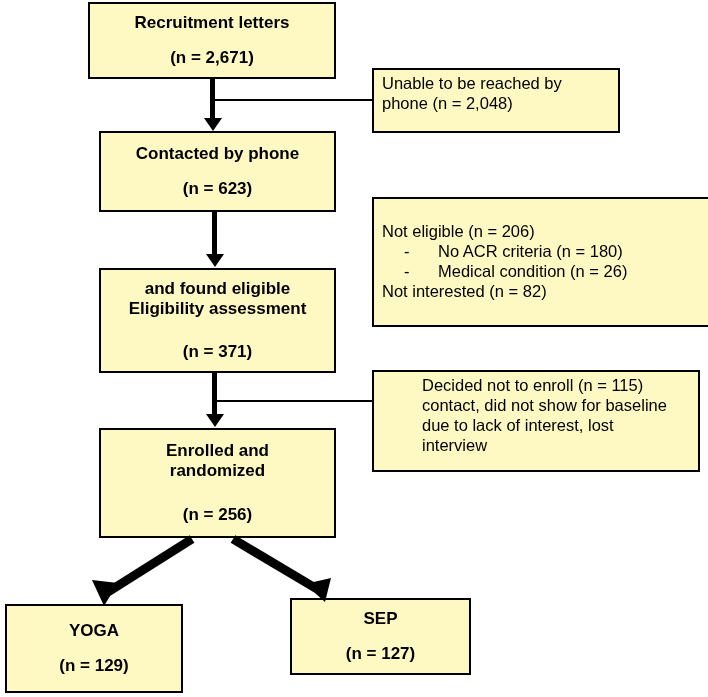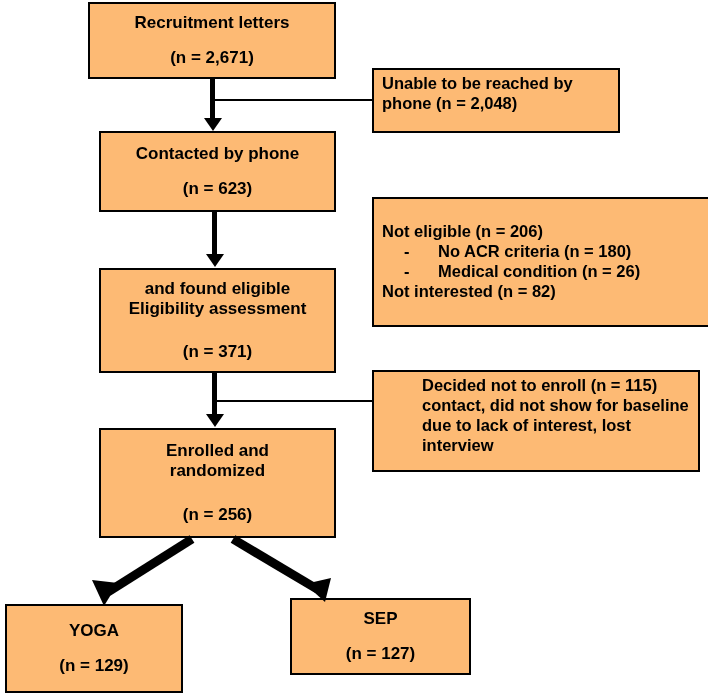--- a/index.html
+++ b/index.html
@@ -16,39 +16,39 @@
     width: 708px;
     height: 697px;
     background: #ffffff;
     overflow: hidden;
   }
 
   
   .box {
     position: absolute;
     box-sizing: border-box;
-    background: #fdba74;
+    background: #fef9c3;
     border: 2px solid #000000;
     display: flex;
     flex-direction: column;
     justify-content: center;
   }
   .box.main {
     border-width: 2px;
     align-items: center;
     text-align: center;
     font-weight: bold;
     font-size: 17px;
     line-height: 1.18;
   }
   .box.side {
     border-width: 2px;
     align-items: flex-start;
     text-align: left;
-    font-weight: bold;
+    font-weight: normal;
     font-size: 16.5px;
     line-height: 1.21;
     padding: 4px 6px 4px 8px;
     justify-content: flex-start;
   }
   .box.main .title-line { display: block; }
   .box.main .count-line {
     display: block;
     margin-top: 14px;
   }

